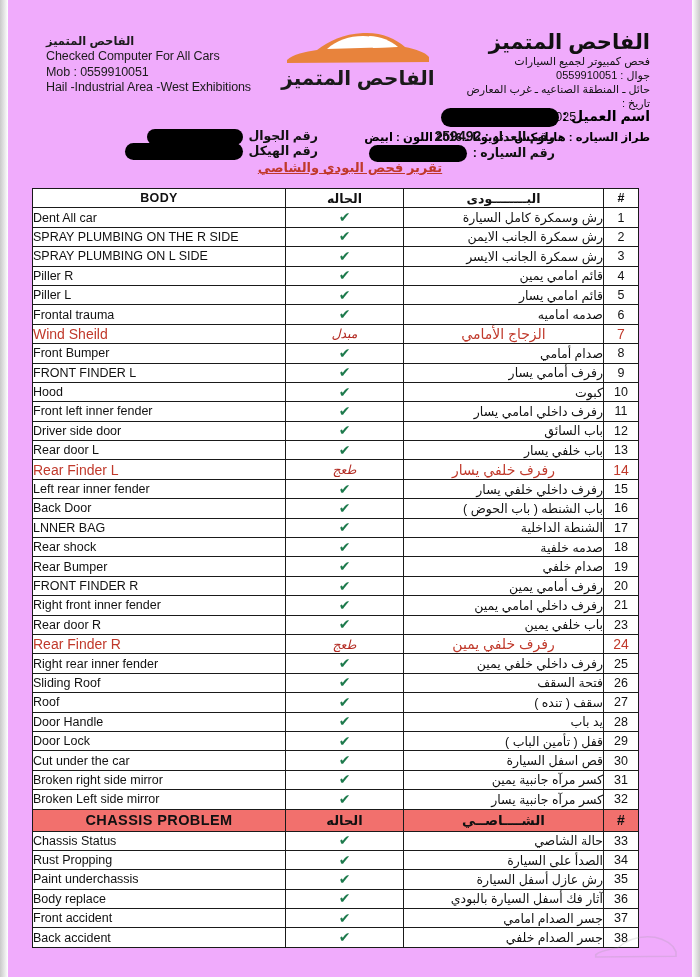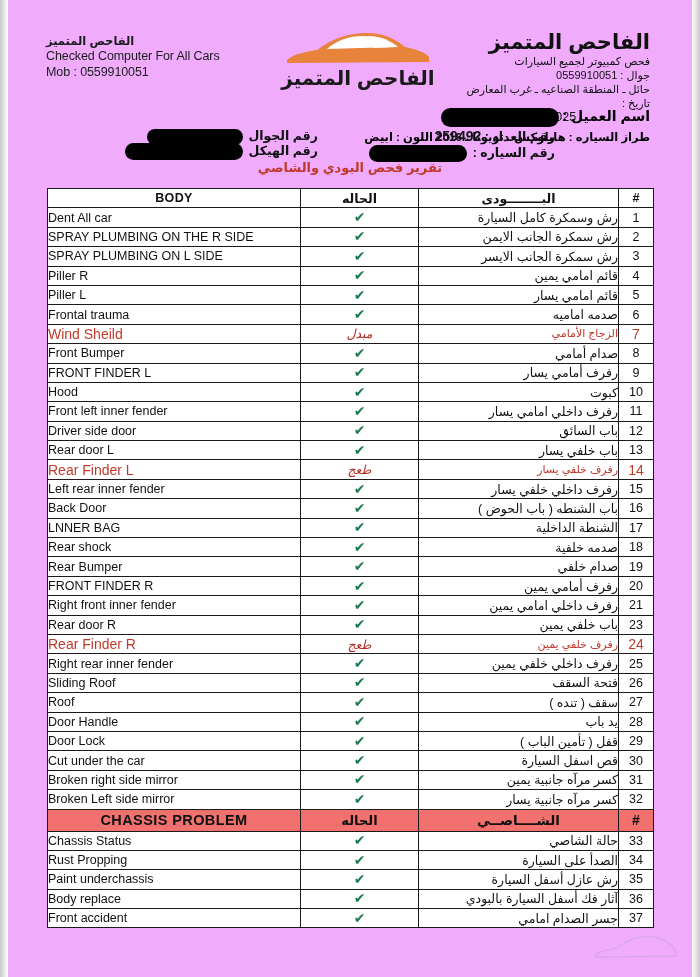--- a/index.html
+++ b/index.html
@@ -153,26 +153,27 @@
     position: absolute;
     left: 0;
     right: 0;
     top: 160px;
     text-align: center;
     color: #c0392b;
     font-size: 13px;
     font-weight: bold;
     direction: rtl;
     letter-spacing: 0.4px;
+    text-decoration: underline;
   }
 
   
   .tbl-wrap {
     position: absolute;
-    left: 47px;
+    left: 32px;
     top: 188px;
     width: 606px;
   }
   table.report {
     border-collapse: collapse;
     width: 100%;
     table-layout: fixed;
     background: #fff;
   }
   table.report td, table.report th {
@@ -245,21 +246,21 @@
     direction: rtl;
     font-style: italic;
   }
 
   tr.flag td.en,
   tr.flag td.ar,
   tr.flag td.num {
     color: #c0392b;
   }
   tr.flag td.en { font-size: 14px; }
-  tr.flag td.ar { font-size: 11px; }
+  tr.flag td.ar { font-size: 14px; text-align: center; }
   tr.flag td.num { font-size: 14px; font-weight: normal; }
 
   
   .watermark {
     position: absolute;
     right: 18px;
     bottom: 8px;
     width: 90px;
     height: 42px;
     opacity: 0.22;
@@ -271,20 +272,21 @@
 <div class="page">
   <div class="edge-left"></div>
   <div class="edge-right"></div>
 
   <div class="header">
 
     <div class="hdr-left">
       <div class="ar-name">الفاحص المتميز</div>
       <div class="en-line">Checked Computer For All Cars</div>
       <div class="en-line">Mob : 0559910051</div>
+      <div class="en-line">Hail -Industrial Area -West Exhibitions</div>
     </div>
 
     <div class="logo">
       <svg class="car" width="150" height="44" viewBox="0 0 150 44">
         <path d="M4 34 C10 28, 22 26, 34 24 C46 15, 60 8, 80 7 C98 6, 112 12, 122 21 C132 23, 142 26, 146 31 L146 36 L4 37 Z" fill="#e8833c"></path>
         <path d="M44 23 C54 14, 66 10, 80 10 C92 10, 103 14, 111 21 Z" fill="#ffffff"></path>
         <path d="M86 10 C98 10, 108 15, 115 21 L90 22 Z" fill="#ffffff"></path>
       </svg>
       <div class="logo-text">الفاحص المتميز</div>
     </div>
@@ -563,20 +565,26 @@
             <td class="state"><span class="check">✔</span></td>
             <td class="ar">آثار فك أسفل السيارة بالبودي</td>
             <td class="num">36</td>
           </tr>
           <tr>
             <td class="en">Front accident</td>
             <td class="state"><span class="check">✔</span></td>
             <td class="ar">جسر الصدام امامي</td>
             <td class="num">37</td>
           </tr>
+          <tr>
+            <td class="en">Back accident</td>
+            <td class="state"><span class="check">✔</span></td>
+            <td class="ar">جسر الصدام خلفي</td>
+            <td class="num">38</td>
+          </tr>
         </tbody>
     </table>
   </div>
 
   <svg class="watermark" viewBox="0 0 120 50">
     <path d="M5 34 C12 28, 24 27, 34 25 C44 16, 58 10, 74 10 C88 10, 100 15, 108 23 L112 30 L112 36 L5 37 Z" fill="none" stroke="#9a9a9a" stroke-width="2.2"></path>
   </svg>
 </div>
 
 </body></html>

